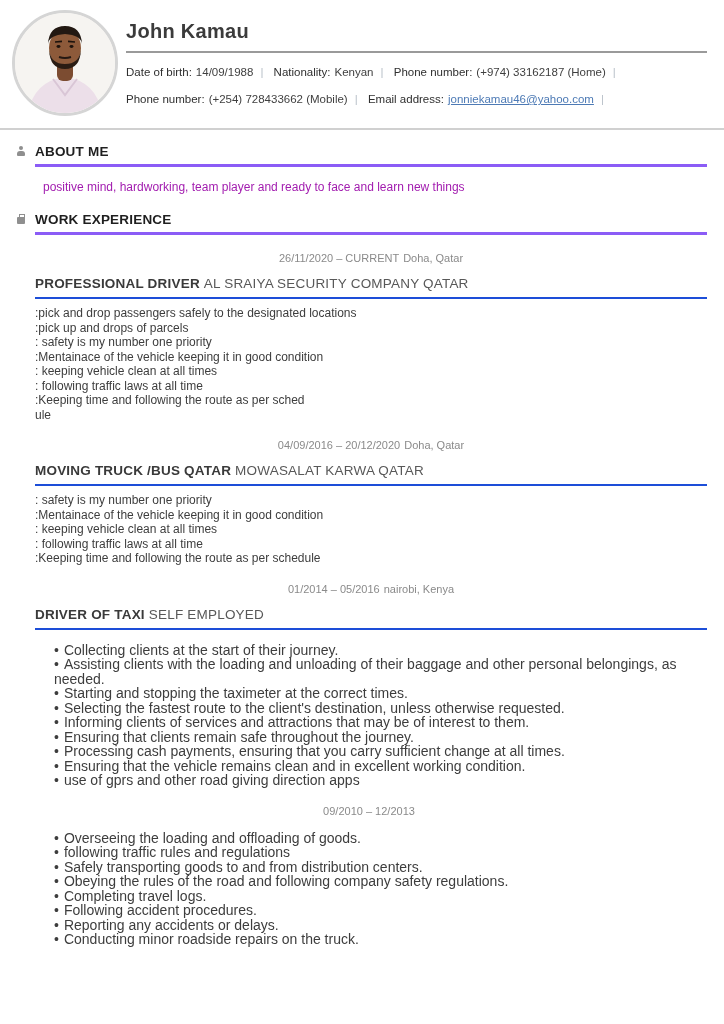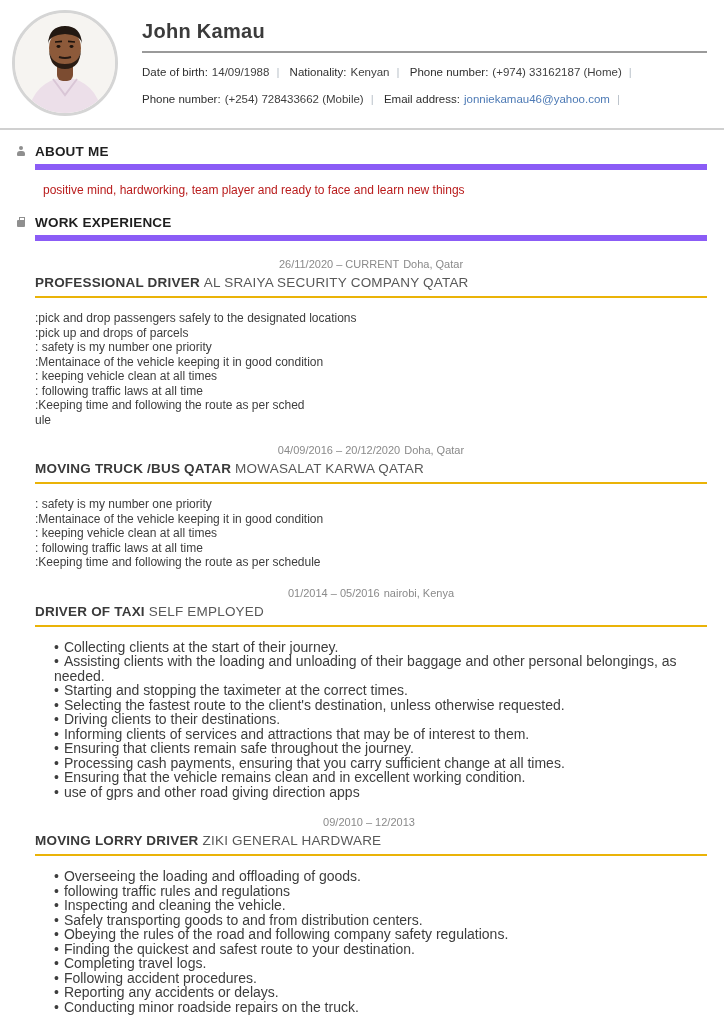--- a/index.html
+++ b/index.html
@@ -11,54 +11,54 @@
   }
   .page { position:relative; width:724px; height:1024px; background:#fff; }
 
   
   .cv-header { display:flex; padding:10px 17px 0 12px; }
   .photo {
     flex:0 0 auto; width:106px; height:106px; border-radius:50%;
     border:3px solid #d5d5d5; overflow:hidden; background:#f7f5f2;
   }
   .photo svg { display:block; width:100px; height:100px; }
-  .head-main { flex:1; margin-left:24px; min-width:0; }
+  .head-main { flex:1; margin-left:8px; min-width:0; }
   h1.name { margin:10px 0 0; font-size:20px; font-weight:bold; color:#3b3b3b; letter-spacing:0.3px; }
   .name-rule { margin-top:8px; height:2px; background:#9a9a9a; }
   .contact { margin-top:6px; }
   .c-row { line-height:27px; font-size:11.5px; color:#3f3f3f; white-space:nowrap; }
   .c-item b { font-weight:normal; color:#2f2f2f; margin-right:4px; }
   .sep { color:#b9c0c9; margin:0 7px; }
-  a.email { color:#4d7ab5; cursor:pointer; }
+  a.email { color:#4d7ab5; text-decoration:underline; cursor:pointer; }
 
   .page-divider { height:2px; background:#d0d0d0; margin-top:12px; }
 
   
   main { padding:0 17px 0 35px; }
-  .sec-head { position:relative; border-bottom:6px solid #8b5cf6; padding-bottom:5px; }
+  .sec-head { position:relative; border-bottom:3px solid #8b5cf6; padding-bottom:5px; }
   .sec-about { margin-top:14px; }
   .sec-work  { margin-top:17px; }
   h2.sec-title { margin:0; font-size:13.5px; font-weight:bold; color:#1f1f1f; letter-spacing:0.2px; }
   .sec-icon { position:absolute; left:-18px; top:2px; width:8px; height:11px; }
   .icon-person::before { content:""; position:absolute; top:0; left:2px; width:4px; height:4px; border-radius:50%; background:#8f8f8f; }
   .icon-person::after  { content:""; position:absolute; bottom:1px; left:0; width:8px; height:5px; border-radius:3px 3px 1px 1px; background:#8f8f8f; }
   .icon-briefcase::before { content:""; position:absolute; top:0; left:2px; width:4px; height:3px; border:1px solid #8f8f8f; border-bottom:none; }
   .icon-briefcase::after  { content:""; position:absolute; top:3px; left:0; width:8px; height:7px; background:#8f8f8f; border-radius:1px; }
 
-  .about-text { margin:13px 0 0; font-size:12px; line-height:15px; color:#b91c1c;padding-left:8px; }
+  .about-text { margin:13px 0 0; font-size:12px; line-height:15px; color:#a21caf;padding-left:8px; }
 
   .job { margin-top:16px; }
   .job-meta { font-size:11px; line-height:14px; color:#8a8a8a;text-align:center; }
   .job-meta .loc { margin-left:4px; }
   h3.job-title {
-    margin:4px 0 0; font-size:13.5px; font-weight:normal; color:#585858;
-    padding-bottom:6px; border-bottom:2px solid #eab308; letter-spacing:0.2px;
+    margin:11px 0 0; font-size:13.5px; font-weight:normal; color:#585858;
+    padding-bottom:6px; border-bottom:2px solid #1d4ed8; letter-spacing:0.2px;
   }
   h3.job-title .role { font-weight:bold; color:#3a3a3a; margin-right:4px; }
-  .job-lines { margin-top:13px; }
+  .job-lines { margin-top:7px; }
   .jline { font-size:12px; line-height:14.5px; color:#3d3d3d; }
   ul.job-bullets { list-style:none; margin:13px 0 0; padding:0 0 0 19px; }
   ul.job-bullets li { font-size:14px; line-height:14.5px; color:#3d3d3d; }
   ul.job-bullets li::before { content:"•"; margin-right:5px; color:#3d3d3d; }
 </style>
 </head>
 <body>
 
 <div class="page">
 
@@ -157,44 +157,38 @@
         </div>
         <h3 class="job-title">
           <span class="role">DRIVER OF TAXI</span><span class="company">SELF EMPLOYED</span>
         </h3>
         <ul class="job-bullets">
 
         <li>Collecting clients at the start of their journey.</li>
             <li>Assisting clients with the loading and unloading of their baggage and other personal belongings, as needed.</li>
             <li>Starting and stopping the taximeter at the correct times.</li>
             <li>Selecting the fastest route to the client's destination, unless otherwise requested.</li>
-            <li>Driving clients to their destinations.</li>
             <li>Informing clients of services and attractions that may be of interest to them.</li>
             <li>Ensuring that clients remain safe throughout the journey.</li>
             <li>Processing cash payments, ensuring that you carry sufficient change at all times.</li>
             <li>Ensuring that the vehicle remains clean and in excellent working condition.</li>
             <li>use of gprs and other road giving direction apps</li>
           </ul>
       </article>
 
       <article class="job">
         <div class="job-meta">
           <span class="dates">09/2010 – 12/2013</span><span class="loc"></span>
         </div>
-        <h3 class="job-title">
-          <span class="role">MOVING LORRY DRIVER</span><span class="company">ZIKI GENERAL HARDWARE</span>
-        </h3>
         <ul class="job-bullets">
 
         <li>Overseeing the loading and offloading of goods.</li>
             <li>following traffic rules and regulations</li>
-            <li>Inspecting and cleaning the vehicle.</li>
             <li>Safely transporting goods to and from distribution centers.</li>
             <li>Obeying the rules of the road and following company safety regulations.</li>
-            <li>Finding the quickest and safest route to your destination.</li>
             <li>Completing travel logs.</li>
             <li>Following accident procedures.</li>
             <li>Reporting any accidents or delays.</li>
             <li>Conducting minor roadside repairs on the truck.</li>
           </ul>
       </article>
 
     </section>
   </main>
 </div>

